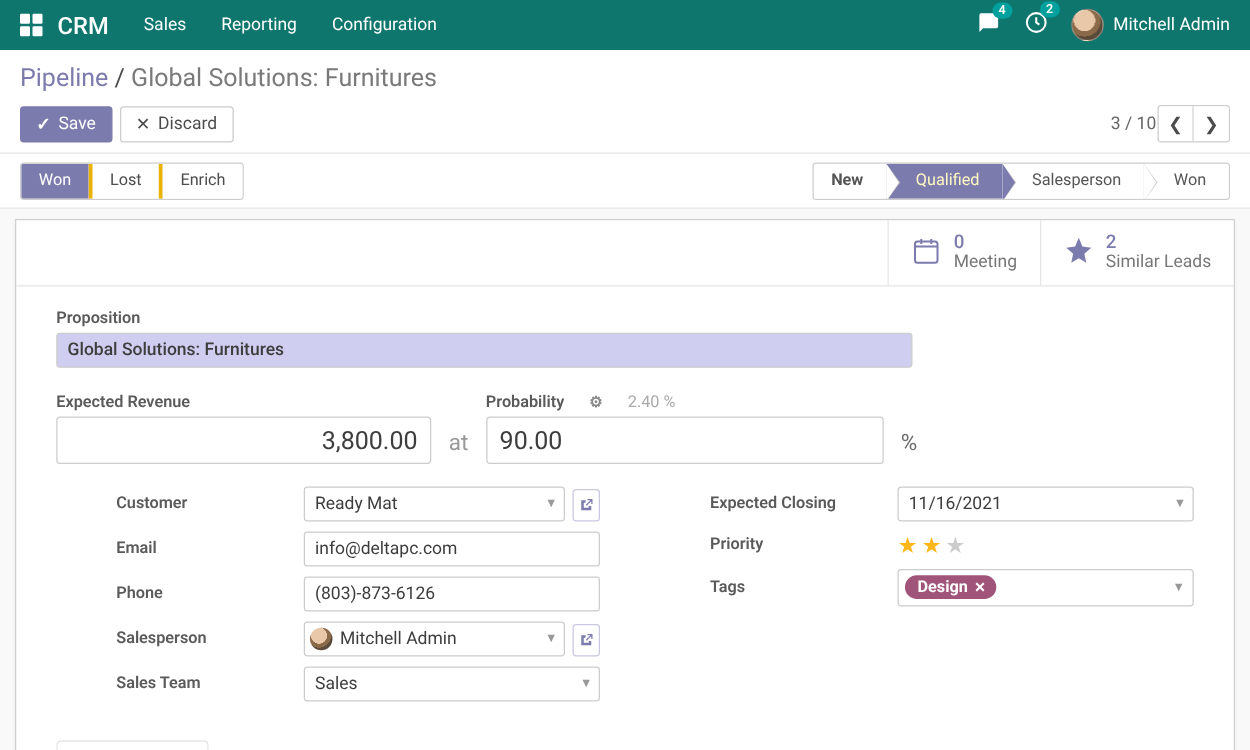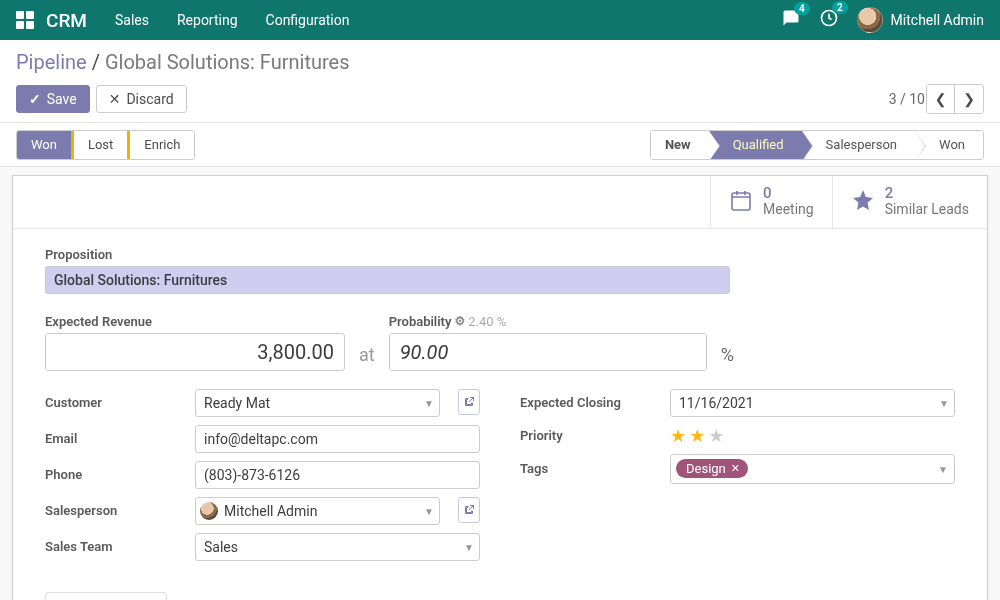--- a/index.html
+++ b/index.html
@@ -60,39 +60,39 @@
 .statbox .l { font-size: 14px; color: #777; line-height: 1.2; }
 
 .formbody { padding: 18px 32px; }
 .label { font-size: 13px; font-weight: 600; color: #5a5a5a; margin-bottom: 4px; }
 input[type=text] { border: 1px solid #ccc; border-radius: 3px; padding: 5px 8px; font-size: 14px; width: 100%; color: #3d3d3d; }
 .bigtitle { width: 100%; max-width: 685px; font-size: 28px; font-weight: 500; border: 1px solid #b9b9d6; background: #cfcef0; padding: 6px 10px; border-radius: 3px; color: #3d3d3d; margin-bottom: 20px; }
 
 .row2 { display: flex; align-items: center; gap: 14px; margin-bottom: 18px; }
 .revenue input { width: 300px; font-size: 20px; padding: 6px 10px; text-align: right; }
 .atword { color: #999; font-size: 18px; }
-.prob .label { display: flex; align-items: center; gap: 3px; }
+.prob .label { display: flex; align-items: center; gap: 20px; }
 .prob .gear { color: #888; font-size: 12px; cursor: pointer; }
 .prob .hint { color: #aaa; font-size: 13px; font-weight: 400; }
-.prob input { width: 318px; font-size: 20px; padding: 6px 10px; font-style: italic; }
+.prob input { width: 318px; font-size: 20px; padding: 6px 10px; }
 .pct { color: #6a6a6a; font-size: 18px; }
 
 .twocol { display: grid; grid-template-columns: 1fr 1fr; column-gap: 40px; }
-.fieldrow { display: grid; grid-template-columns: 150px 1fr; align-items: center; margin-bottom: 8px; }
+.fieldrow { display: grid; grid-template-columns: 150px 1fr; align-items: center; margin-bottom: 8px; margin-left: 48px; }
 .fieldrow .label { margin: 0; font-weight: 600; font-size: 13px; }
-.m2o { display: flex; align-items: flex-start; gap: 18px; }
+.m2o { display: flex; align-items: flex-end; gap: 6px; }
 .m2o .box { flex: 1; position: relative; }
 .m2o .box input { padding-right: 22px; }
 .m2o .caret { position: absolute; right: 6px; top: 50%; transform: translateY(-50%); color: #999; pointer-events: none; font-size: 10px; }
 .ext { color: #7c7bad; cursor: pointer; border: 1px solid #c8c8e0; border-radius: 3px; width: 22px; height: 26px; display: flex; align-items: center; justify-content: center; }
 .stars { display: flex; gap: 3px; font-size: 18px; }
 .star { color: #ffb618; cursor: pointer; }
 .star.off { color: #ccc; }
 .tagbox { border: 1px solid #ccc; border-radius: 3px; padding: 3px 5px; display: flex; align-items: center; gap: 4px; min-height: 30px; position: relative;}
-.tag { background: #a0547a; color: #fff; border-radius: 12px; padding: 2px 8px 2px 10px; font-size: 13px; display: flex; align-items: center; gap: 5px; }
+.tag { background: #a0547a; color: #fff; border-radius: 12px; padding: 2px 8px 2px 10px; font-size: 13px; display: flex; align-items: center; gap: 5px; font-weight: bold; }
 .tag .rm { cursor: pointer; font-size: 11px; }
 .tagbox .caret2 { position: absolute; right: 6px; top: 50%; transform: translateY(-50%); color: #999; font-size: 10px; }
 .smallavatar { width: 18px; height: 18px; border-radius: 50%; background: radial-gradient(circle at 40% 35%, #e8c8a8 0 40%, #8b6a4a 41% 60%, #5a4a3a 61% 100%); margin-right: 4px; flex-shrink: 0; }
 .withavatar input { padding-left: 28px; }
 .withavatar .smallavatar { position: absolute; left: 5px; top: 50%; transform: translateY(-50%); }
 
 .tabs { display: flex; gap: 0; margin-top: 22px; border-bottom: 1px solid #ddd; }
 .tabs .tab { padding: 8px 16px; font-size: 14px; color: #7c7bad; cursor: pointer; border: 1px solid transparent; border-bottom: none; }
 .tabs .tab.active { color: #5a5a5a; border-color: #ddd; border-radius: 4px 4px 0 0; background: #fff; position: relative; top: 1px; }
 </style>

